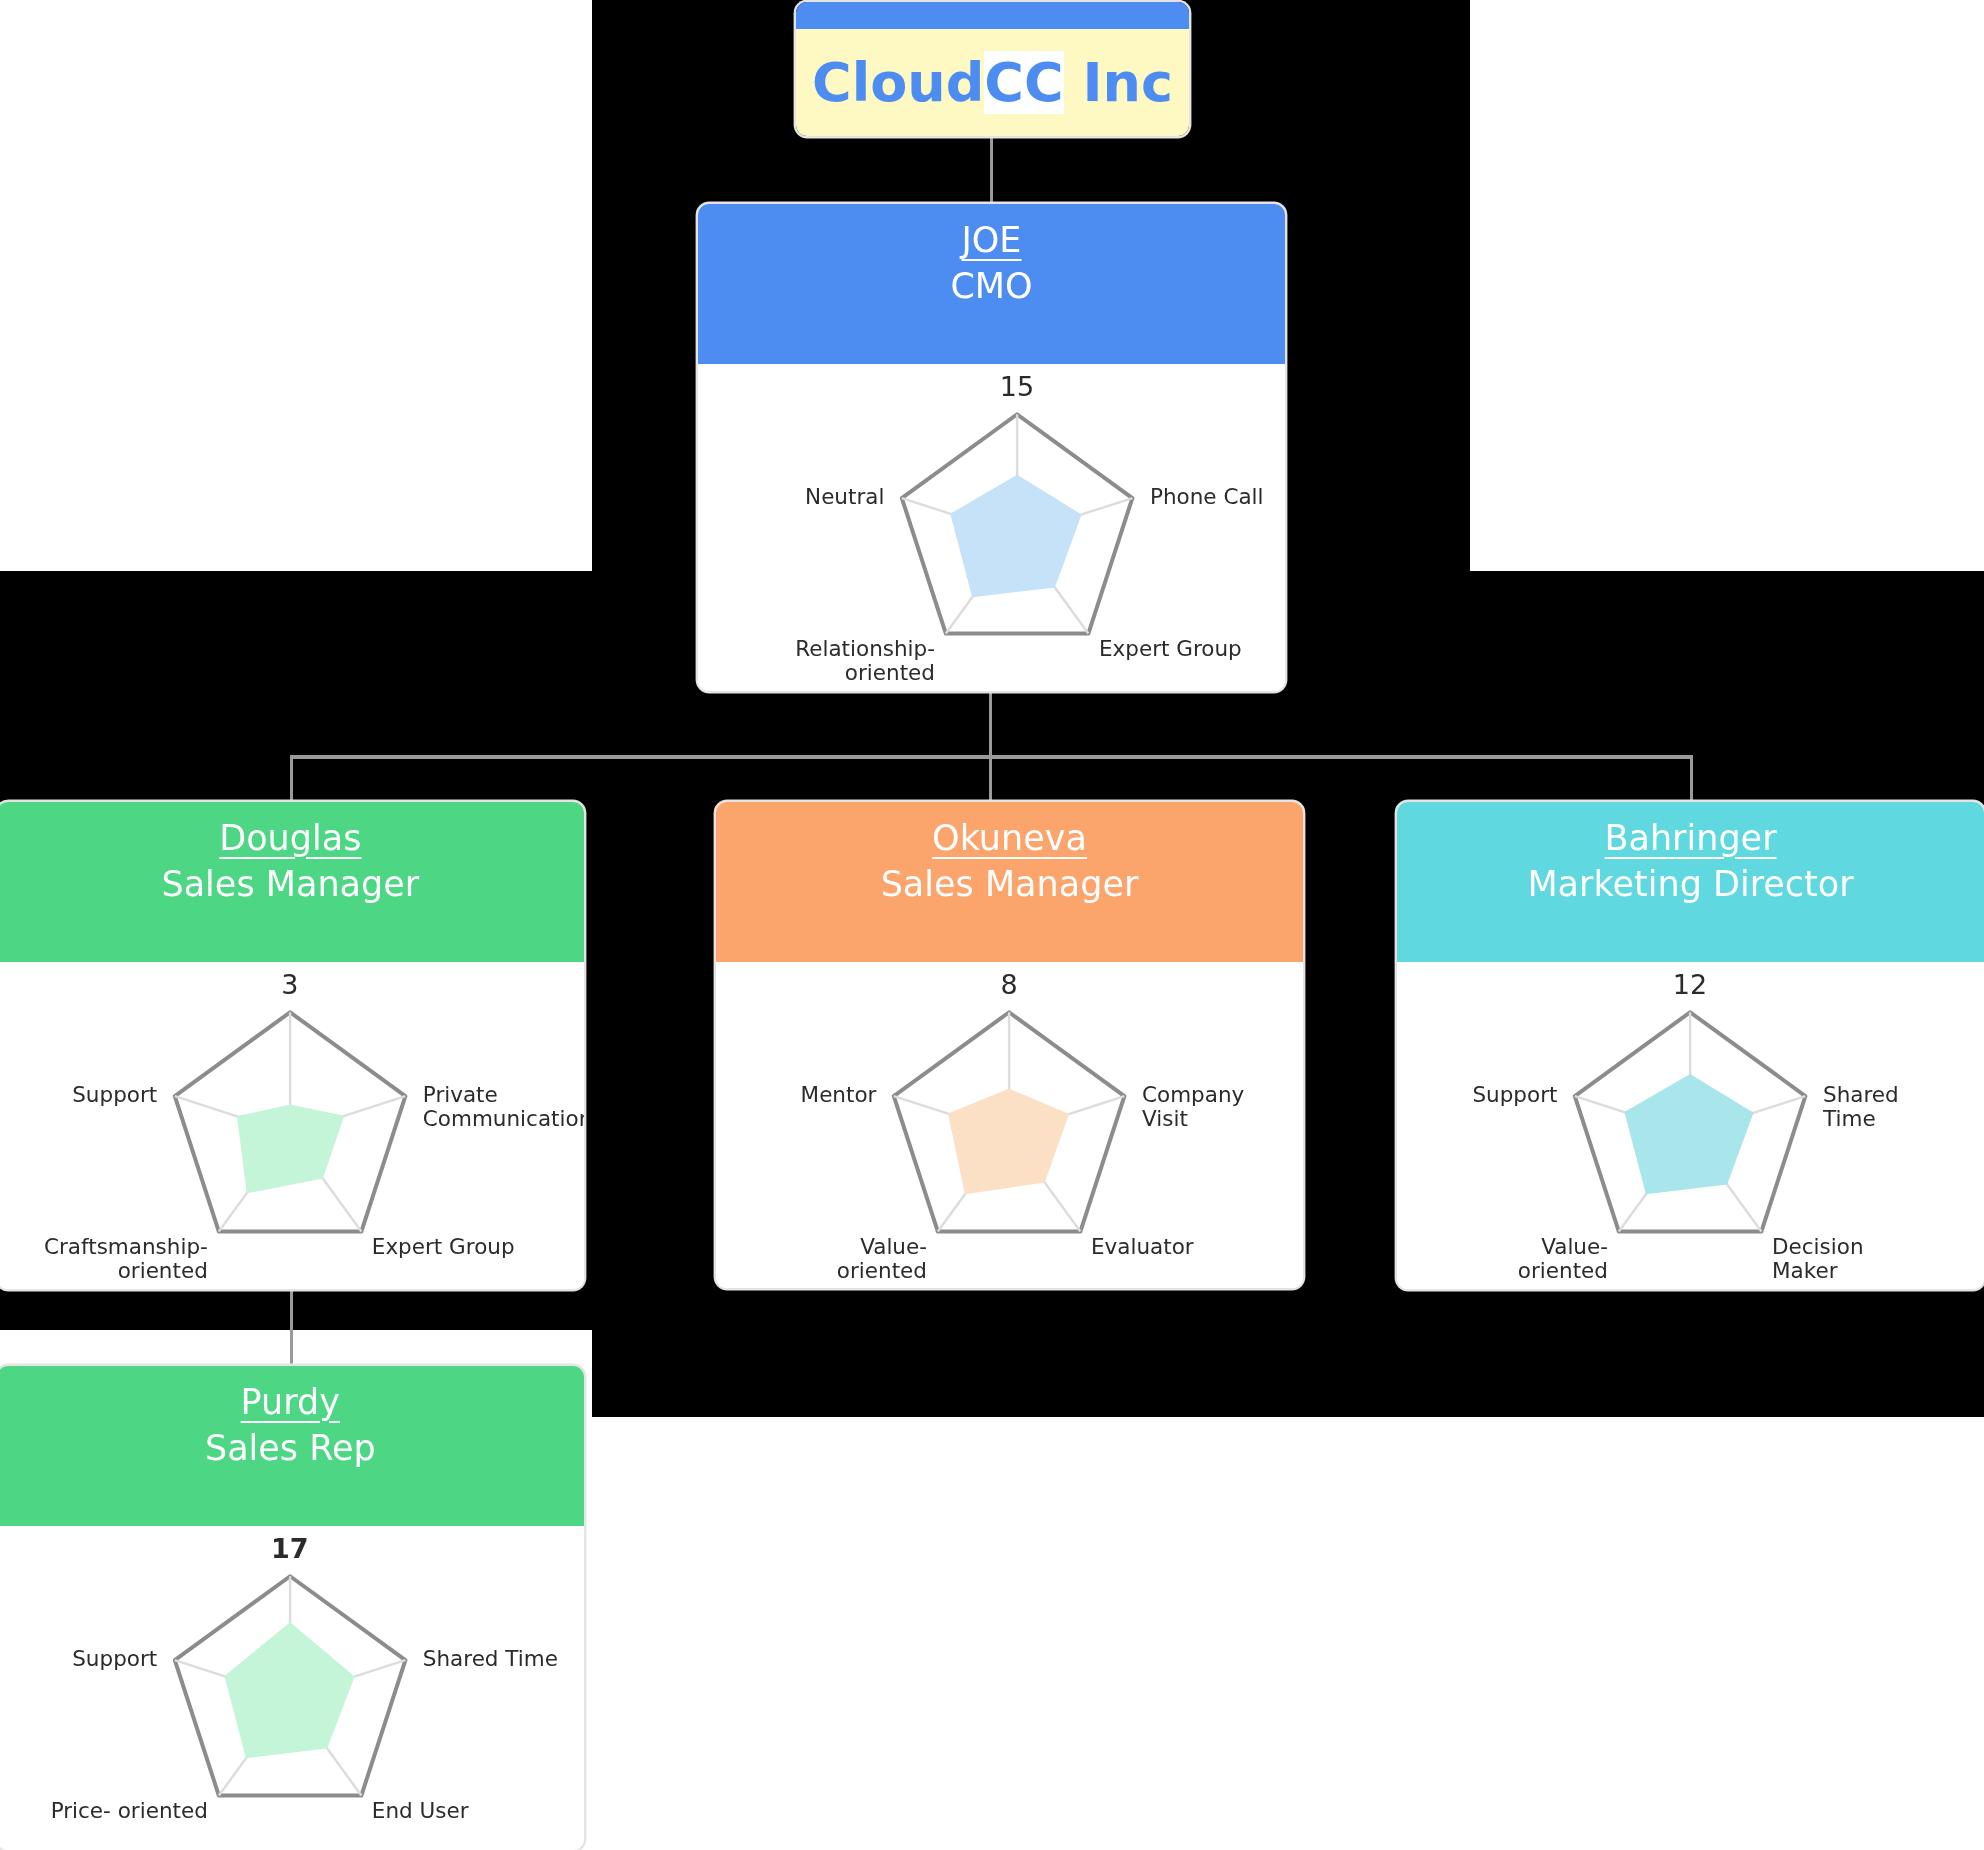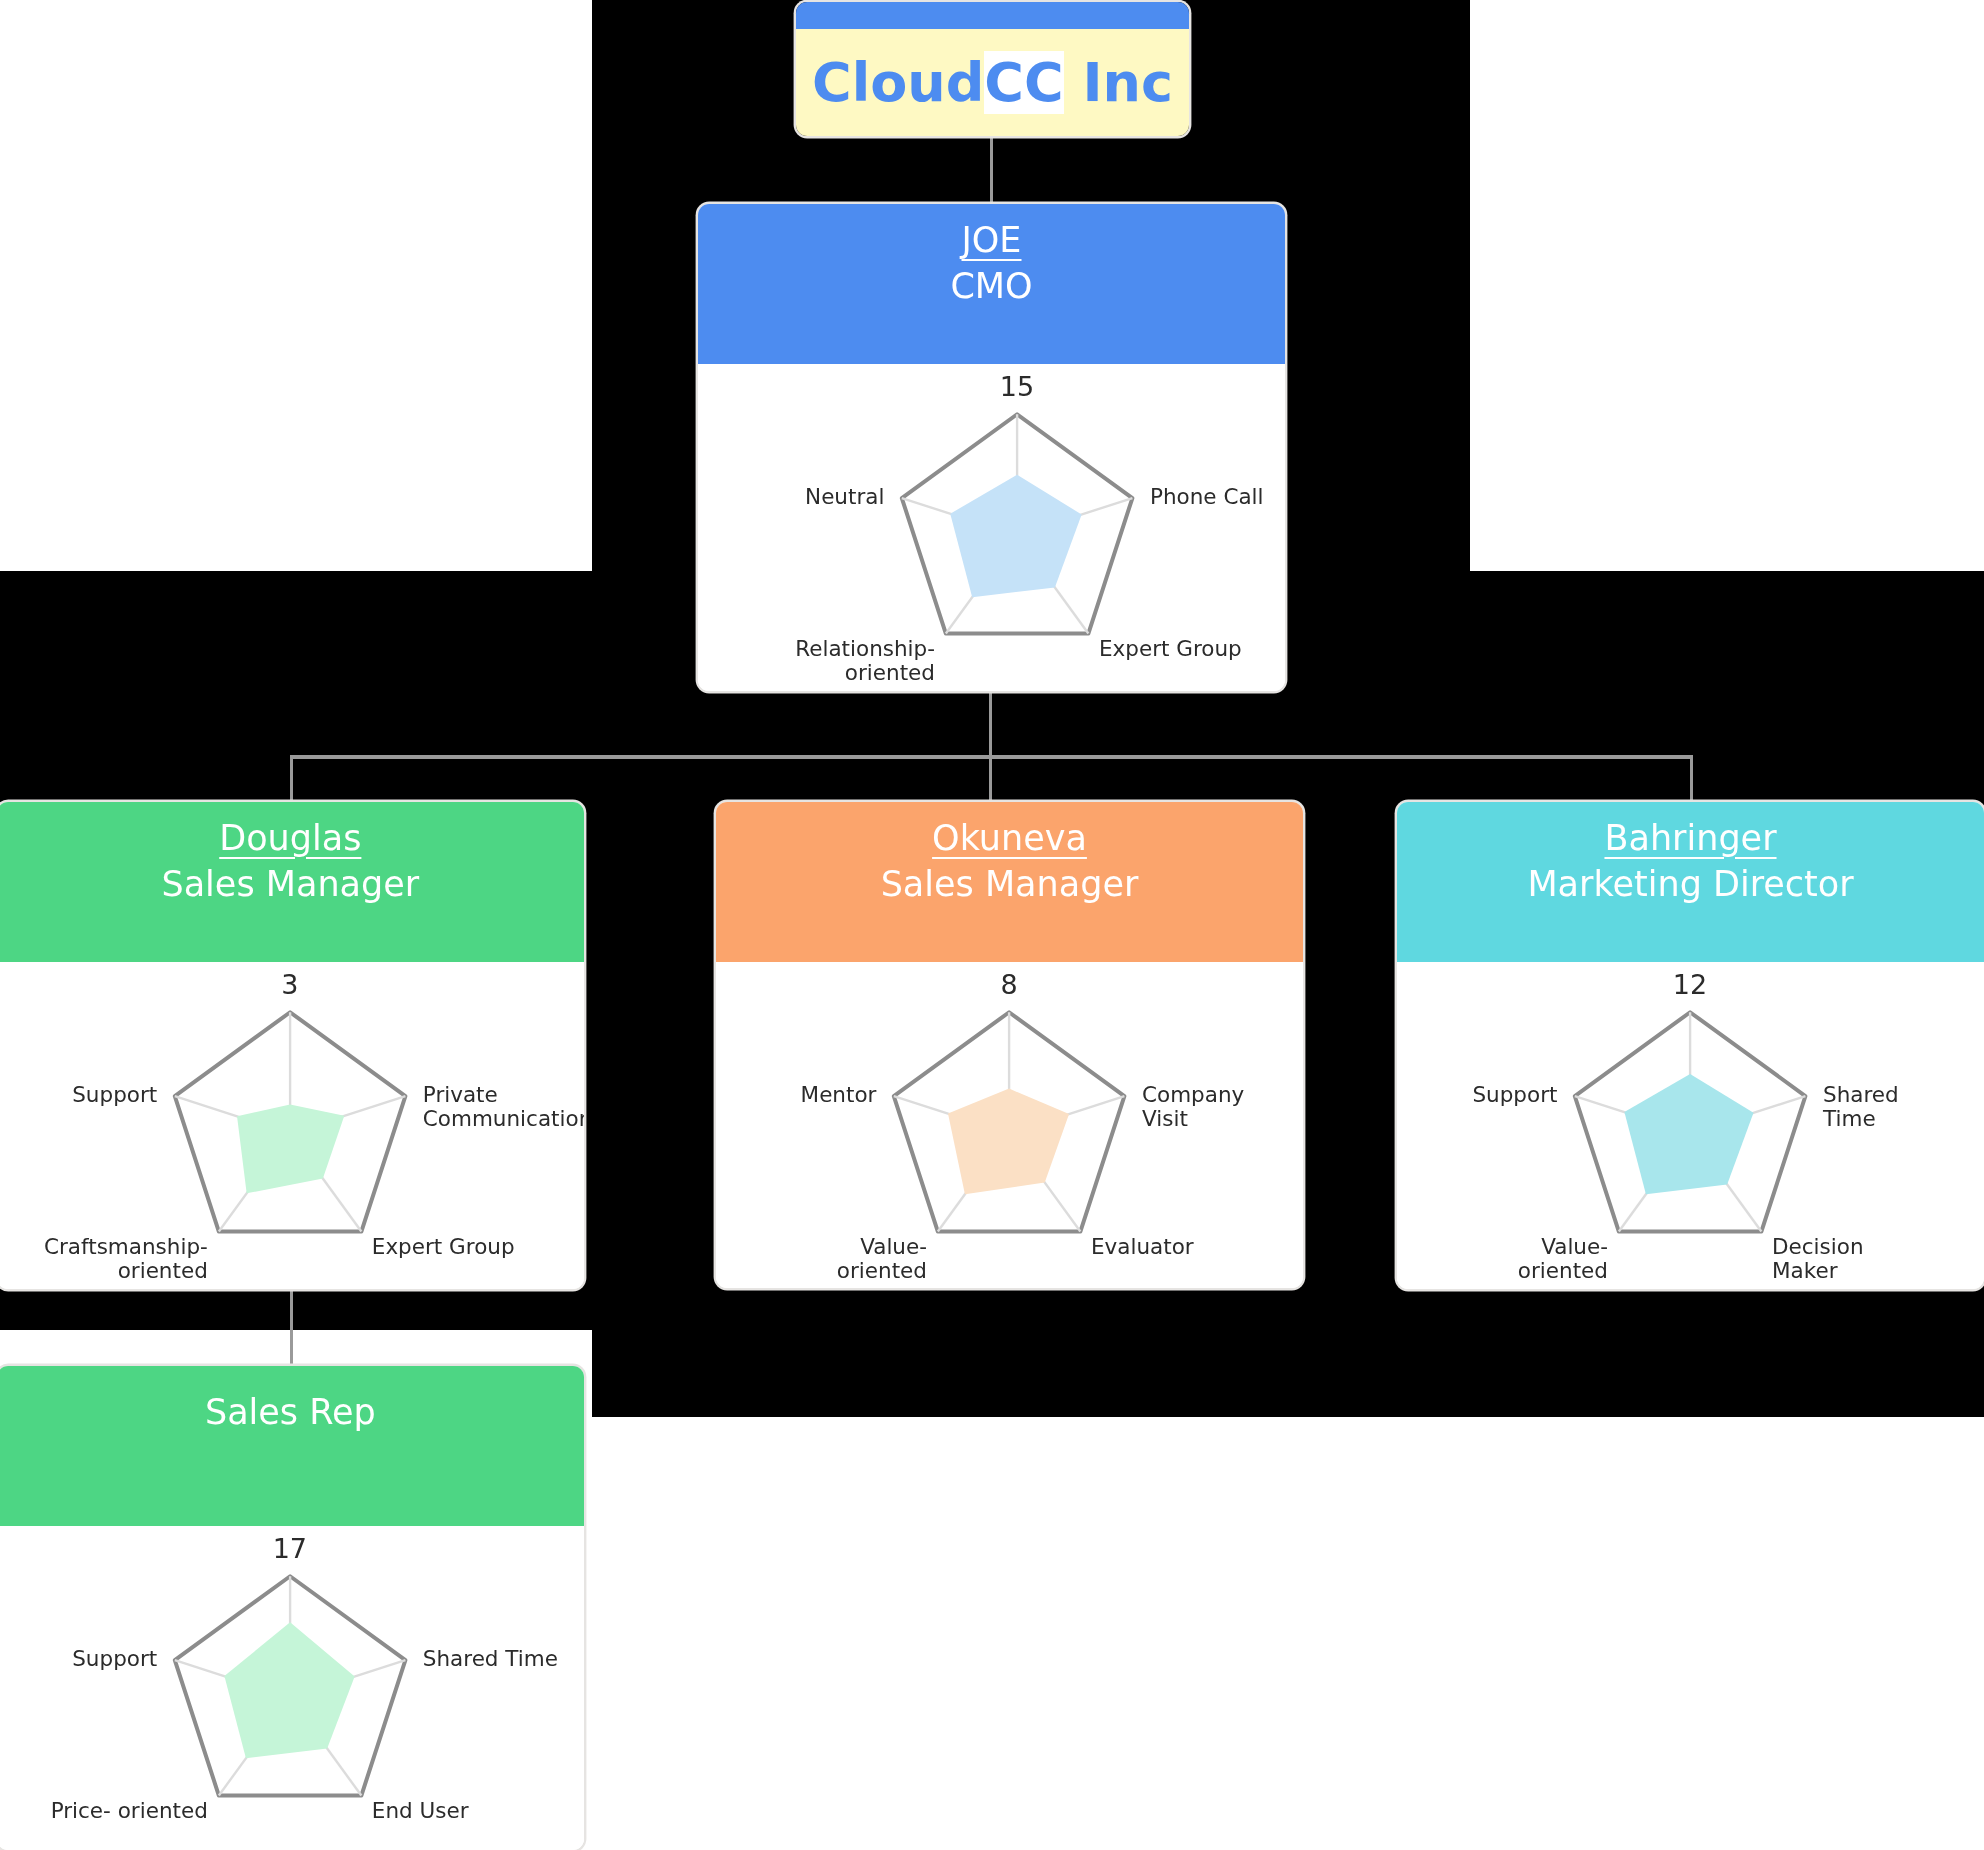--- a/index.html
+++ b/index.html
@@ -225,34 +225,35 @@
 Maker</div>
           <div class="radar-label lbl-l" style="width: 184px; text-align: right; left: 27px; top: 273px;">Value-
 oriented</div>
           <div class="radar-label lbl-l" style="width: 168px; text-align: right; left: -7.6px; top: 121px;">Support</div>
         </div>
     </div>
   </div>
 
   <div class="node" id="node-purdy" style="left:-3.2px; top:1366px; width:587px; height:484px;">
     <div class="node-head" style="background:#4dd684; height:160px;">
+      <div><span class="node-name">Purdy</span></div>
       <div class="node-title">Sales Rep</div>
     </div>
     <div class="node-body" style="height:325px;">
       <div class="radar-wrap">
           <svg class="radar-svg" width="587" height="327" viewBox="0 0 735 410">
             <polygon points="367,63 511.56059047686335,168.02941685500798 456.3433583484559,337.970583144992 277.6566416515441,337.970583144992 222.43940952313667,168.02941685500795" fill="#ffffff" stroke="#8c8c8c" stroke-width="5" stroke-linejoin="round"></polygon>
             <line x1="367" y1="215" x2="367" y2="63" stroke="#dcdcdc" stroke-width="3"></line>
             <line x1="367" y1="215" x2="511.56059047686335" y2="168.02941685500798" stroke="#dcdcdc" stroke-width="3"></line>
             <line x1="367" y1="215" x2="456.3433583484559" y2="337.970583144992" stroke="#dcdcdc" stroke-width="3"></line>
             <line x1="367" y1="215" x2="277.6566416515441" y2="337.970583144992" stroke="#dcdcdc" stroke-width="3"></line>
             <line x1="367" y1="215" x2="222.43940952313667" y2="168.02941685500795" stroke="#dcdcdc" stroke-width="3"></line>
             <polygon points="367,120.76 447.9539306670435,188.69647343880447 413.45854634119706,278.9447032353959 311.60711782395737,291.24176154989505 284.60046342818794,188.22676760735453" fill="#c5f5d8" stroke="none"></polygon>
           </svg>
-          <div class="radar-top-value" style="left: 229px; top: 7.2px; width: 128px;">17</div>
+          <div class="radar-top-value" style="left: 229px; top: 7.2px; width: 128px; font-weight: bold;">17</div>
           <div class="radar-label lbl-r" style="width: 168px; text-align: left; left: 426px; top: 121px;">Shared Time</div>
           <div class="radar-label lbl-r" style="width: 168px; text-align: left; left: 375px; top: 273px;">End User</div>
           <div class="radar-label lbl-l" style="width: 184px; text-align: right; left: 27px; top: 273px;">Price- oriented</div>
           <div class="radar-label lbl-l" style="width: 168px; text-align: right; left: -7.6px; top: 121px;">Support</div>
         </div>
     </div>
   </div>
 
 </div>
 

